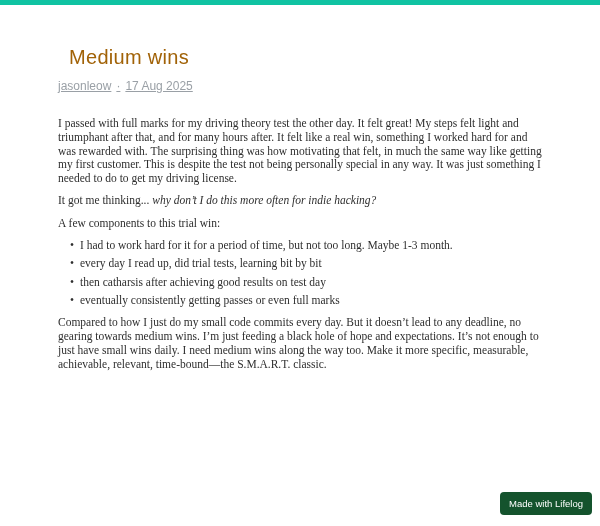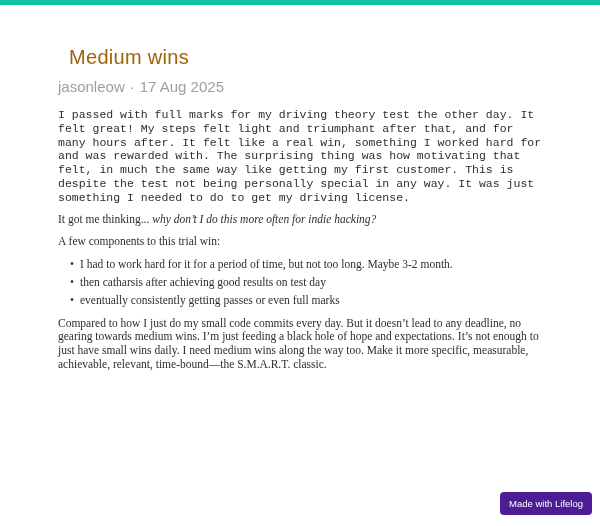--- a/index.html
+++ b/index.html
@@ -25,34 +25,35 @@
     font-family: "Liberation Sans", sans-serif;
     font-weight: 400;
     font-size: 20px;
     line-height: 23px;
     letter-spacing: 0.3px;
     color: #a16207;
   }
   .byline {
     margin-top: 11px;
     font-family: "Liberation Sans", sans-serif;
-    font-size: 15px;
+    font-size: 12px;
     line-height: 13px;
     color: #9aa0a6;
+    text-decoration: underline;
   }
   .byline .author { color: #9aa0a6; text-decoration: none; cursor: pointer; }
   .byline .sep { margin: 0 5px; color: #9aa0a6; }
   .content p {
     margin: 0 0 8.5px 0;
     font-family: "Liberation Serif", "DejaVu Serif", serif;
     font-size: 11.5px;
     line-height: 13.8px;
     color: #2e2e2e;
   }
-  .content p.first { margin-top: 15px; font-family: Liberation Mono, monospace; }
+  .content p.first { margin-top: 24px; }
   .content p em { font-style: italic; }
   ul.components-list {
     margin: 2px 0 8.5px 0;
     padding: 0 0 0 22px;
     list-style: none;
   }
   ul.components-list li {
     position: relative;
     margin-bottom: 4.5px;
     font-family: "Liberation Serif", "DejaVu Serif", serif;
@@ -65,21 +66,21 @@
     position: absolute;
     left: -10px;
     top: 0;
     color: #2e2e2e;
   }
   a.made-with-badge {
     position: absolute;
     right: 8px;
     bottom: 11px;
     display: inline-block;
-    background: #4c1d95;
+    background: #14532d;
     color: #ffffff;
     font-family: "Liberation Sans", sans-serif;
     font-size: 9.5px;
     line-height: 11px;
     padding: 6px 9px;
     border-radius: 4px;
     text-decoration: none;
     cursor: pointer;
   }
 </style>
@@ -96,21 +97,22 @@
   </div>
 
   <p class="first">I passed with full marks for my driving theory test the other day. It felt great! My steps felt light and triumphant after that, and for many hours after. It felt like a real win, something I worked hard for and was rewarded with. The surprising thing was how motivating that felt, in much the same way like getting my first customer. This is despite the test not being personally special in any way. It was just something I needed to do to get my driving license.</p>
 
   <p><span>It got me thinking... </span><em>why don’t I do this more often for indie hacking?</em></p>
 
 
   <p>A few components to this trial win:</p>
 
   <ul class="components-list">
-    <li>I had to work hard for it for a period of time, but not too long. Maybe 3-2 month.</li>
+    <li>I had to work hard for it for a period of time, but not too long. Maybe 1-3 month.</li>
+    <li>every day I read up, did trial tests, learning bit by bit</li>
     <li>then catharsis after achieving good results on test day</li>
     <li>eventually consistently getting passes or even full marks</li>
   </ul>
 
   <p>Compared to how I just do my small code commits every day. But it doesn’t lead to any deadline, no gearing towards medium wins. I’m just feeding a black hole of hope and expectations. It’s not enough to just have small wins daily. I need medium wins along the way too. Make it more specific, measurable, achievable, relevant, time-bound—the S.M.A.R.T. classic.</p>
 
 
 </main>
 
 <a class="made-with-badge">Made with Lifelog</a>

